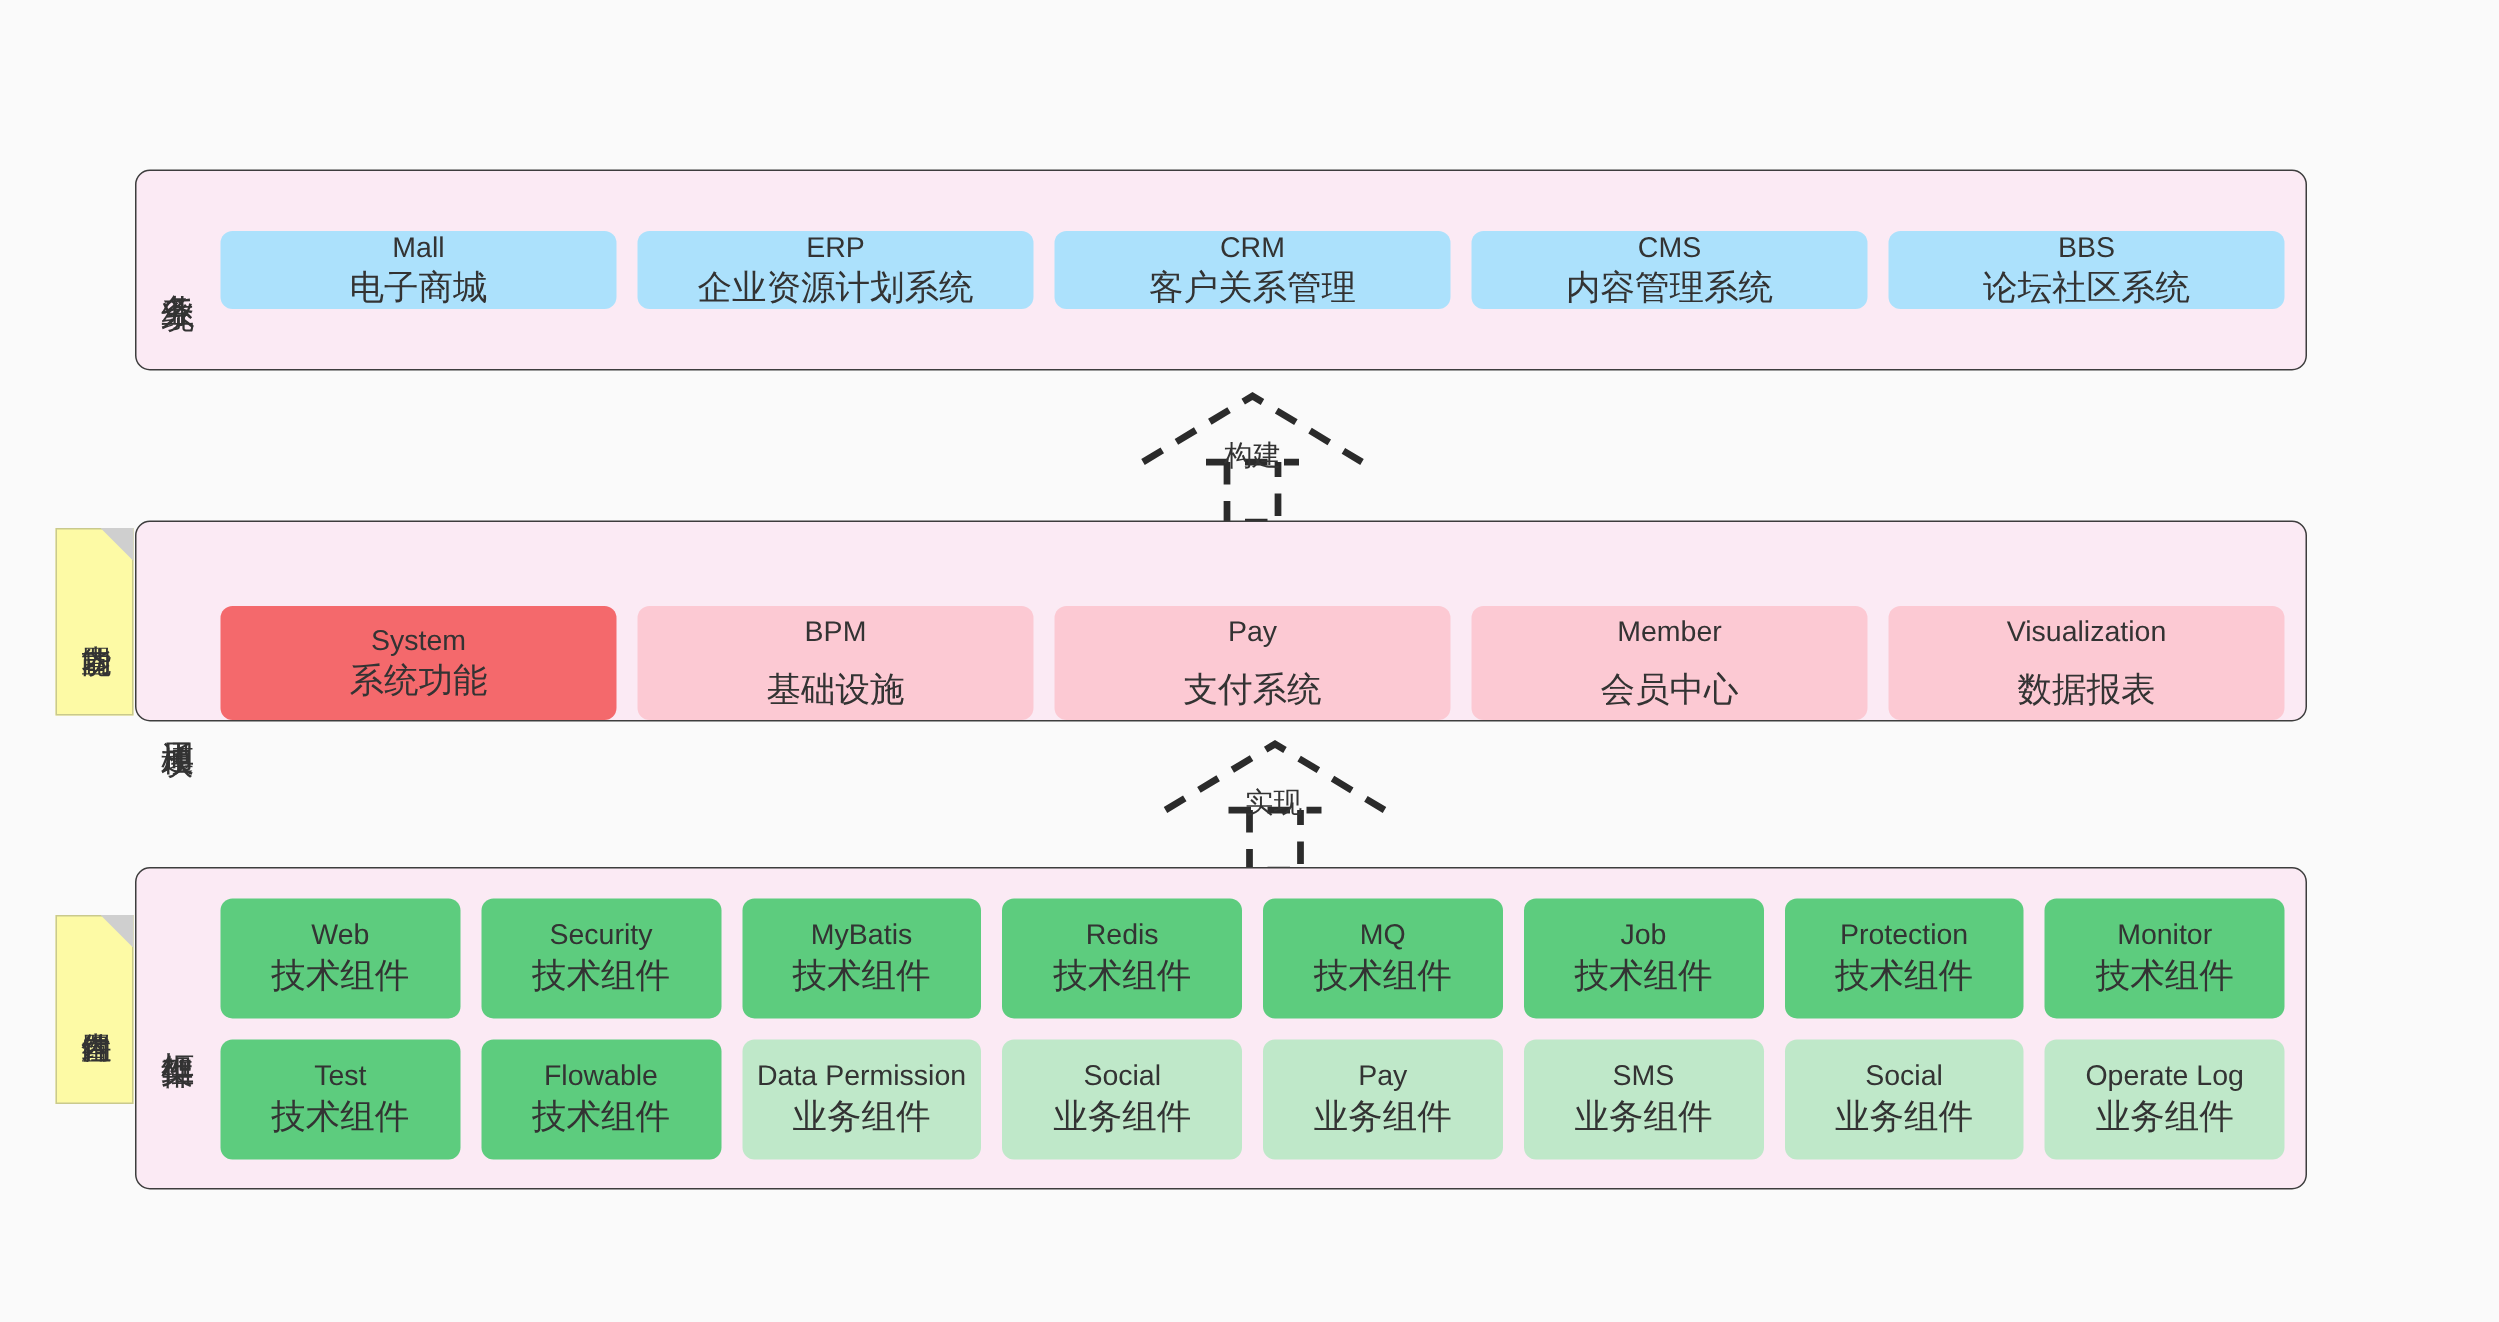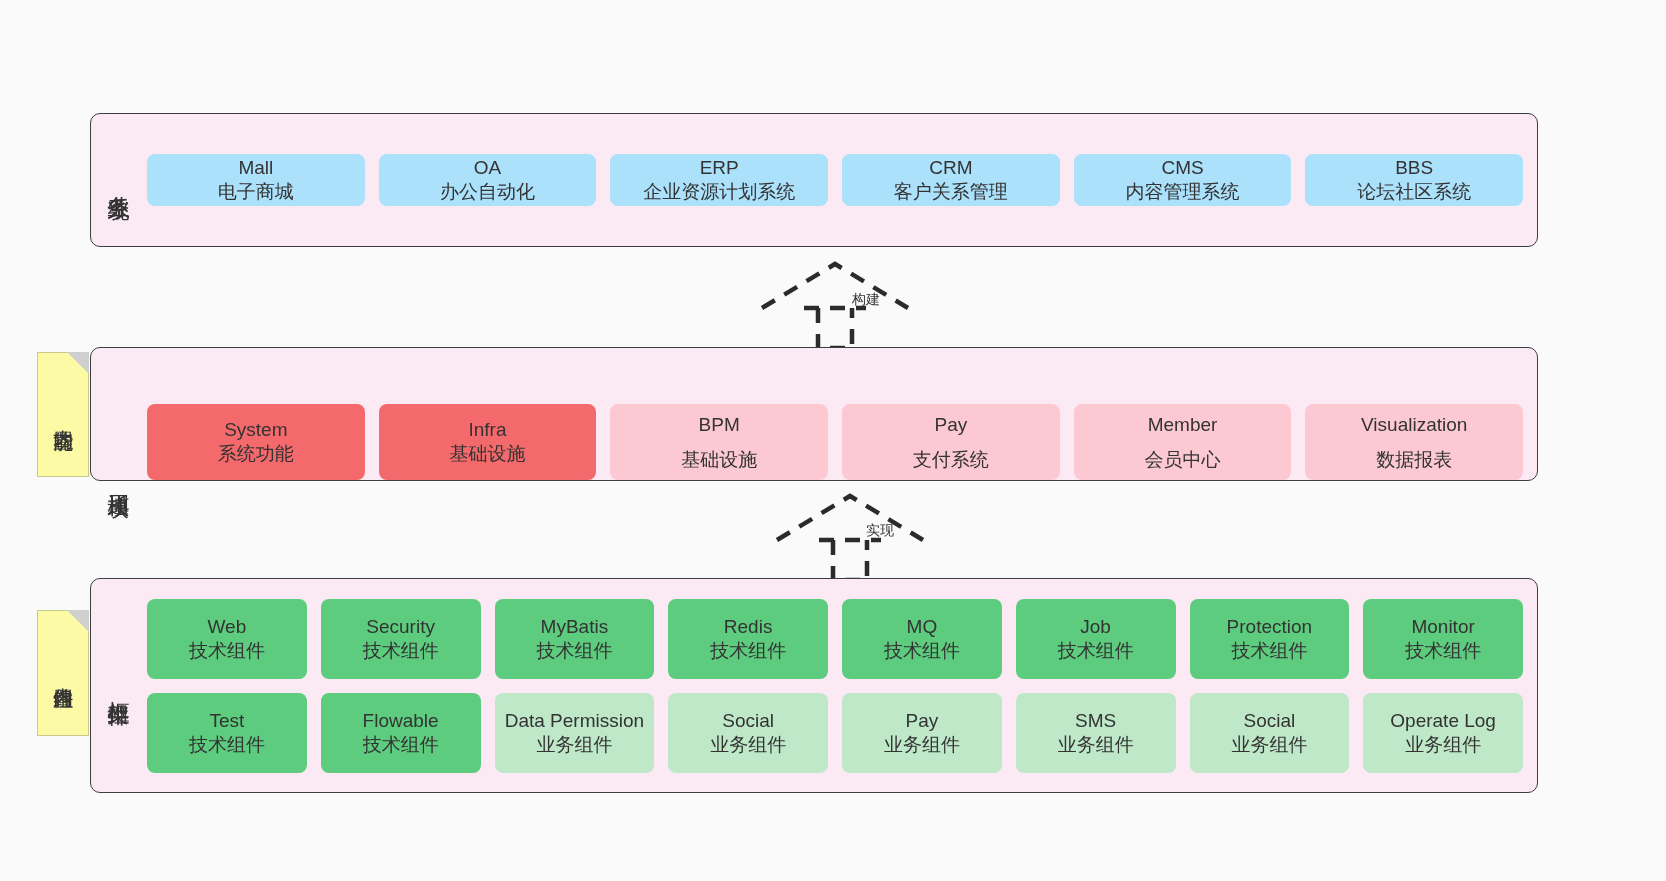--- a/index.html
+++ b/index.html
@@ -69,21 +69,21 @@
     text-align: center;
     box-sizing: border-box;
     padding: 4px 6px;
     line-height: 1.26;
   }
   .node .en {
     font-size: 19px;
     color: #333333;
   }
   .node .cn {
-    font-size: 19px;
+    font-size: 23px;
     color: #333333;
   }
 
   .node.blue        { background: #ace1fc; }
   .node.red         { background: #f4696c; }
   .node.pink        { background: #fcc9d3; gap: 11px; }
   .node.green       { background: #5dcc7e; }
   .node.lightgreen  { background: #bfe8c9; }
 
   
@@ -136,46 +136,41 @@
 
   
   .arrow {
     position: absolute;
     width: 150px;
     height: 92px;
   }
   .arrow svg { display: block; }
   .arrow-label {
     position: absolute;
-    font-size: 14px;
+    font-size: 19px;
     color: #333333;
     background: transparent;
     white-space: nowrap;
-    margin-left: 36px;
   }
   .arrow-build   { left: 760px; top: 258px; }
   .arrow-impl    { left: 775px; top: 490px; }
 
   .lbl-build { left: 816px; top: 291px; }
   .lbl-impl  { left: 830px; top: 522px; }
 </style>
 </head>
 <body>
 
 <div class="layer layer-business">
   <div class="layer-caption">业务系统</div>
   <div class="layer-body">
     <div class="row">
       <div class="node blue">
         <span class="en">Mall</span>
         <span class="cn">电子商城</span>
-      </div>
-      <div class="node blue">
-        <span class="en">OA</span>
-        <span class="cn">办公自动化</span>
       </div>
       <div class="node blue">
         <span class="en">ERP</span>
         <span class="cn">企业资源计划系统</span>
       </div>
       <div class="node blue">
         <span class="en">CRM</span>
         <span class="cn">客户关系管理</span>
       </div>
       <div class="node blue">
@@ -200,24 +195,20 @@
 <div class="arrow-label lbl-build">构建</div>
 
 <div class="layer layer-common">
   <div class="layer-caption">通用模块</div>
   <div class="layer-body">
     <div class="row">
       <div class="node red">
         <span class="en">System</span>
         <span class="cn">系统功能</span>
       </div>
-      <div class="node red">
-        <span class="en">Infra</span>
-        <span class="cn">基础设施</span>
-      </div>
       <div class="node pink">
         <span class="en">BPM</span>
         <span class="cn">基础设施</span>
       </div>
       <div class="node pink">
         <span class="en">Pay</span>
         <span class="cn">支付系统</span>
       </div>
       <div class="node pink">
         <span class="en">Member</span>

